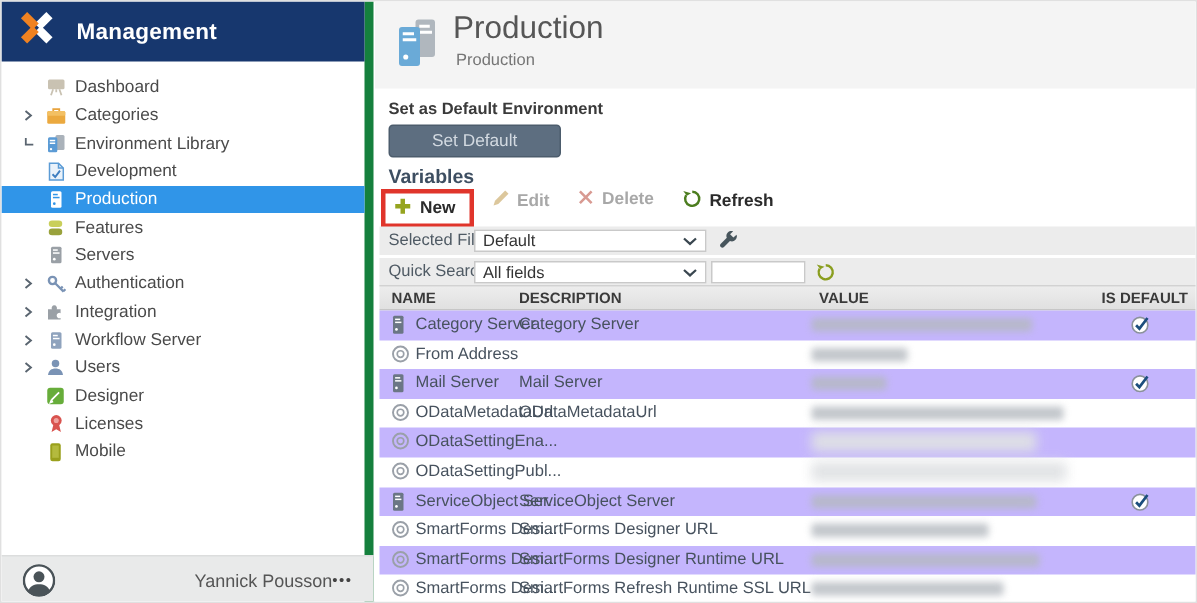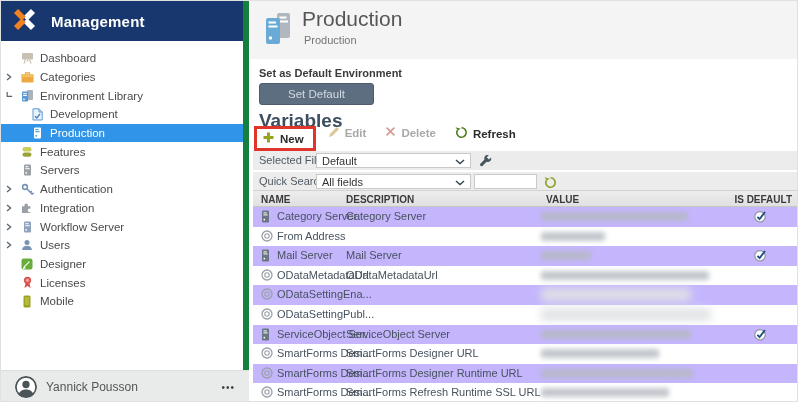--- a/index.html
+++ b/index.html
@@ -4,41 +4,41 @@
 <style>
   * { margin:0; padding:0; box-sizing:border-box; }
   html,body { font-family:"Liberation Sans","DejaVu Sans",sans-serif; }
   .app { position:relative; width:798px; height:402px; background:#fff; overflow:hidden; border:1px solid #e0e0e0; }
 
   
   .sidebar { position:absolute; left:0; top:0; width:248px; height:402px; background:#fff; border-right:6px solid #15803d; }
   .sidebar-header { height:40px; background:#17376e; display:flex; align-items:center; padding-left:11px; }
   .sidebar-header .title { color:#fff; font-size:15px; font-weight:600; margin-left:14px; letter-spacing:.2px; }
   .nav { position:absolute; top:48px; left:0; right:0; }
-  .nav-item { display:flex; align-items:center; height:18.7px; padding-left:5px; font-size:11.5px; color:#4a4a4a; cursor:pointer; white-space:nowrap; }
+  .nav-item { display:flex; align-items:center; height:18.7px; padding-left:15px; font-size:11.5px; color:#4a4a4a; cursor:pointer; white-space:nowrap; }
   .nav-item .arrow { width:13px; display:inline-flex; align-items:center; }
   .nav-item .nav-ico { width:16px; display:inline-flex; justify-content:center; align-items:center; }
   .nav-item .lbl { margin-left:5px; }
   .nav-item.child { padding-left:15px; }
   .nav-item.selected { background:#3095e8; color:#fff; }
-  .sidebar-footer { position:absolute; left:0; bottom:0; width:248px; height:33px; background:#e9eaea; border-top:1px solid #dcdddd; display:flex; align-items:center; padding:0 14px; }
+  .sidebar-footer { position:absolute; left:0; bottom:0; width:248px; height:33px; background:#e9eaea; border-top:1px solid #dcdddd; display:flex; align-items:center; padding:0 14px;text-align:right; }
   .avatar { width:22px; height:22px; border-radius:50%; overflow:hidden; flex:0 0 auto; }
   .sidebar-footer .uname { font-size:12px; color:#555; margin-left:9px; flex:1; }
   .sidebar-footer .dots { font-size:10px; color:#444; letter-spacing:1px; cursor:pointer; }
 
   
   .main { position:absolute; left:249px; top:0; width:549px; height:402px; background:#fff; }
   .main-header { position:absolute; top:0; left:0; right:0; height:58px; background:#f4f4f4; }
   .mh-ico { position:absolute; left:13px; top:10px; }
   .mh-title { position:absolute; left:52px; top:6px; font-size:21px; color:#565656; }
   .mh-sub { position:absolute; left:54px; top:33px; font-size:11px; color:#757575; }
 
   .set-default-label { position:absolute; left:9px; top:66px; font-size:11px; font-weight:bold; color:#3a3a3a; }
   .set-default-btn { position:absolute; left:9px; top:82px; height:22px; padding:0 28px; background:#5d6e80; border:1px solid #4c5c6c; border-radius:3px; color:#d3dae1; font-size:11.5px; font-family:inherit; cursor:pointer; }
-  .variables-heading { position:absolute; left:9px; top:109px; font-size:19px; font-weight:600; color:#3d4e61; }
+  .variables-heading { position:absolute; left:9px; top:109px; font-size:13px; font-weight:600; color:#3d4e61; }
 
   .toolbar { position:absolute; left:4px; top:125px; display:flex; align-items:flex-start; }
   .tb-btn { display:flex; align-items:center; gap:5px; font-size:11.5px; font-weight:600; color:#2b2b2b; margin-right:19px; cursor:pointer; white-space:nowrap; }
   .tb-btn.disabled { color:#a8a8a8; cursor:default; }
   .annotation-box { border:3px solid #e0352b; padding:2px 9px 2px 5px; margin-right:12px; display:flex; align-items:center; }
   .annotation-box .tb-btn { margin-right:0; }
 
   .filter-row { position:absolute; left:3px; right:0; height:19px; background:#ececec; }
   .filter-row.r1 { top:150px; }
   .filter-row.r2 { top:171px; }

